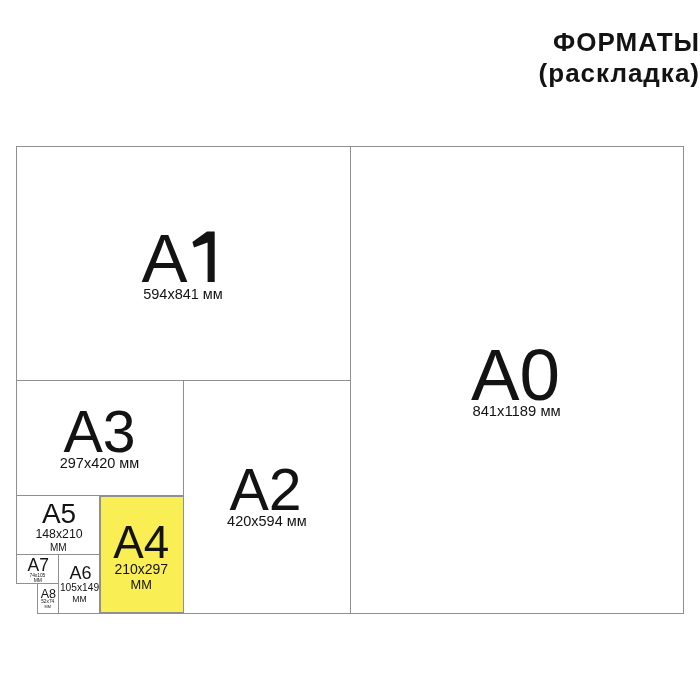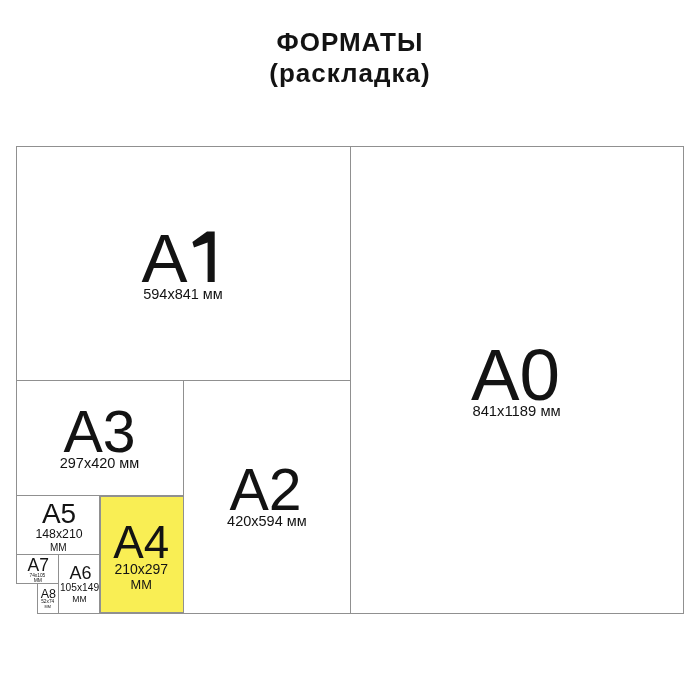--- a/index.html
+++ b/index.html
@@ -3,21 +3,21 @@
 <meta charset="utf-8">
 <style>
   html,body{margin:0;padding:0;background:#ffffff;}
   body{width:700px;height:700px;position:relative;font-family:"Liberation Sans",sans-serif;}
   svg{position:absolute;left:0;top:0;}
   svg text{fill:#131313;font-family:"Liberation Sans",sans-serif;}
 </style>
 </head>
 <body>
 
-<div style="position:absolute;left:0;top:26.5px;width:700px;text-align:center;font-weight:bold;font-size:26px;line-height:31px;color:#131313;letter-spacing:1px;">ФОРМАТЫ<br>(раскладка)</div>
+<div style="position:absolute;left:0;top:26.5px;width:700px;text-align:right;font-weight:bold;font-size:26px;line-height:31px;color:#131313;letter-spacing:1px;">ФОРМАТЫ<br>(раскладка)</div>
 
 <svg width="700" height="700" viewBox="0 0 700 700">
   <g stroke="#909090" stroke-width="1" fill="none" shape-rendering="crispEdges">
 
     <line x1="16" y1="146.5" x2="683.5" y2="146.5"></line>
 
     <line x1="683" y1="146.5" x2="683" y2="613.5"></line>
 
     <line x1="16.5" y1="146.5" x2="16.5" y2="584"></line>
 

